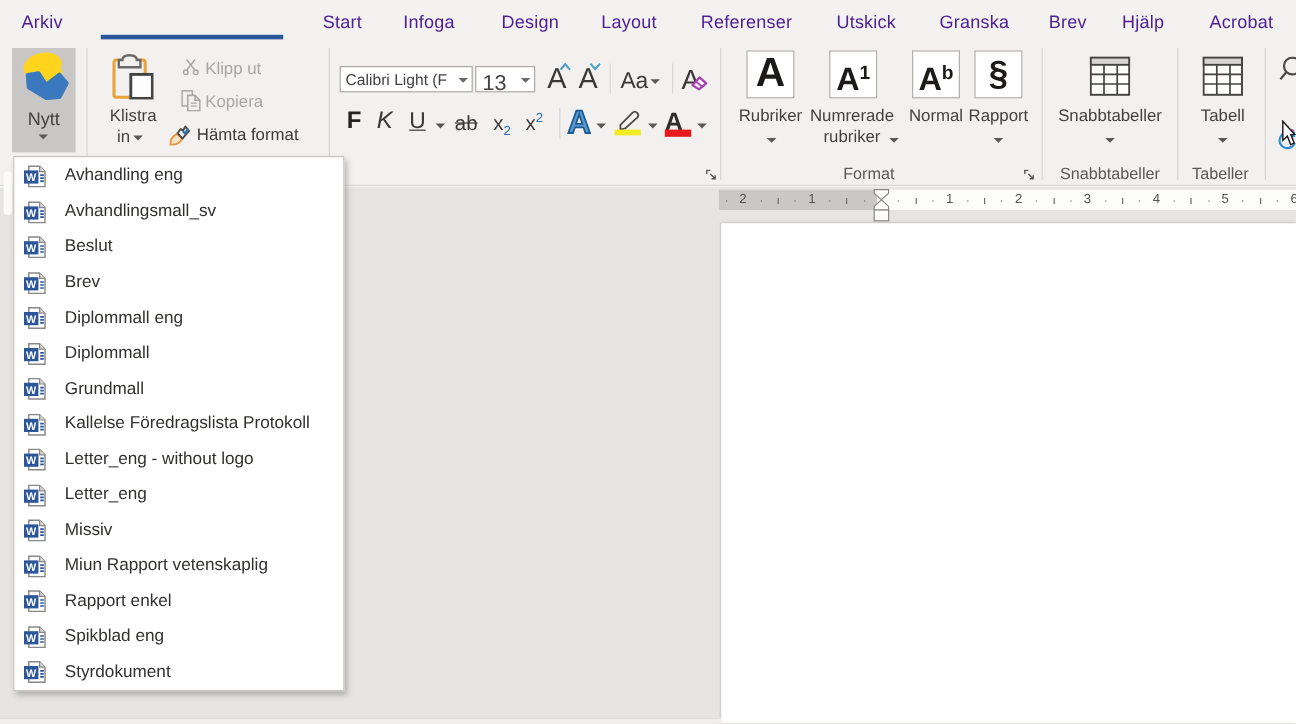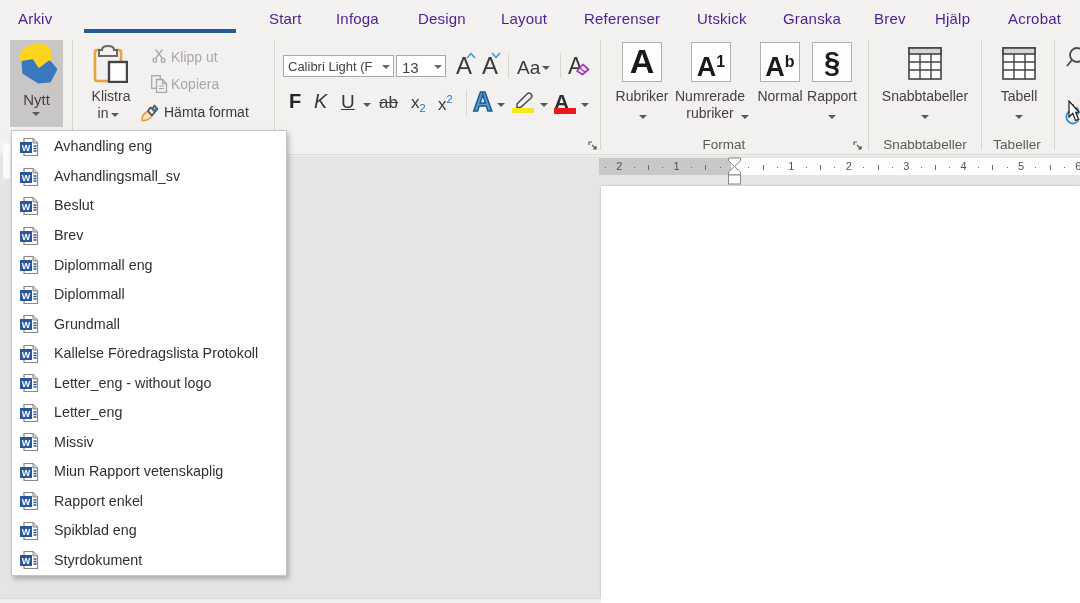--- a/index.html
+++ b/index.html
@@ -96,21 +96,21 @@
     <path d="M7 8 L9.5 4.5 11.5 6 13.5 2.5 16.5 6 11 12.5 Z" fill="#f2f1f0" stroke="#4c4a48" stroke-width="1.6" stroke-linejoin="round"></path>
     <path d="M11.5 6.5 L13 8 16 4.5" fill="none" stroke="#2e74b5" stroke-width="1.8"></path>
   </svg>
   <div class="biglabel" style="left:164px; top:71px; text-align:left; color:#3c3a38;">Hämta format</div>
 
   <div class="abs" style="left:283px; top:22px; width:111px; height:22px; background:#fff; border:1px solid #aaa8a6;">
     <span style="position:absolute; left:4px; top:3px; font-size:13px; color:#434140;">Calibri Light (F</span>
     <div class="dd" style="right:3px; top:9px; border-top-color:#6b6967;"></div>
   </div>
   <div class="abs" style="left:396px; top:22px; width:50px; height:22px; background:#fff; border:1px solid #aaa8a6;">
-    <span style="position:absolute; left:5px; top:3px; font-size:15px; color:#434140;">13</span>
+    <span style="position:absolute; left:5px; top:3px; font-size:18px; color:#434140;">13</span>
     <div class="dd" style="right:3px; top:9px; border-top-color:#6b6967;"></div>
   </div>
 
   <div class="abs" style="left:456px; top:19px; font-size:24px; line-height:1.15; color:#3b3937;">A</div>
   <svg class="abs" style="left:466px; top:19px;" width="10" height="7" viewBox="0 0 10 7" fill="none" stroke="#4fa0c6" stroke-width="1.8">
       <path d="M1 6 L5 1.5 9 6"></path>
     </svg>
   <div class="abs" style="left:482px; top:19px; font-size:24px; line-height:1.15; color:#3b3937;">A</div>
   <svg class="abs" style="left:491px; top:19px;" width="10" height="7" viewBox="0 0 10 7" fill="none" stroke="#4fa0c6" stroke-width="1.8">
       <path d="M1 1 L5 5.5 9 1"></path>

